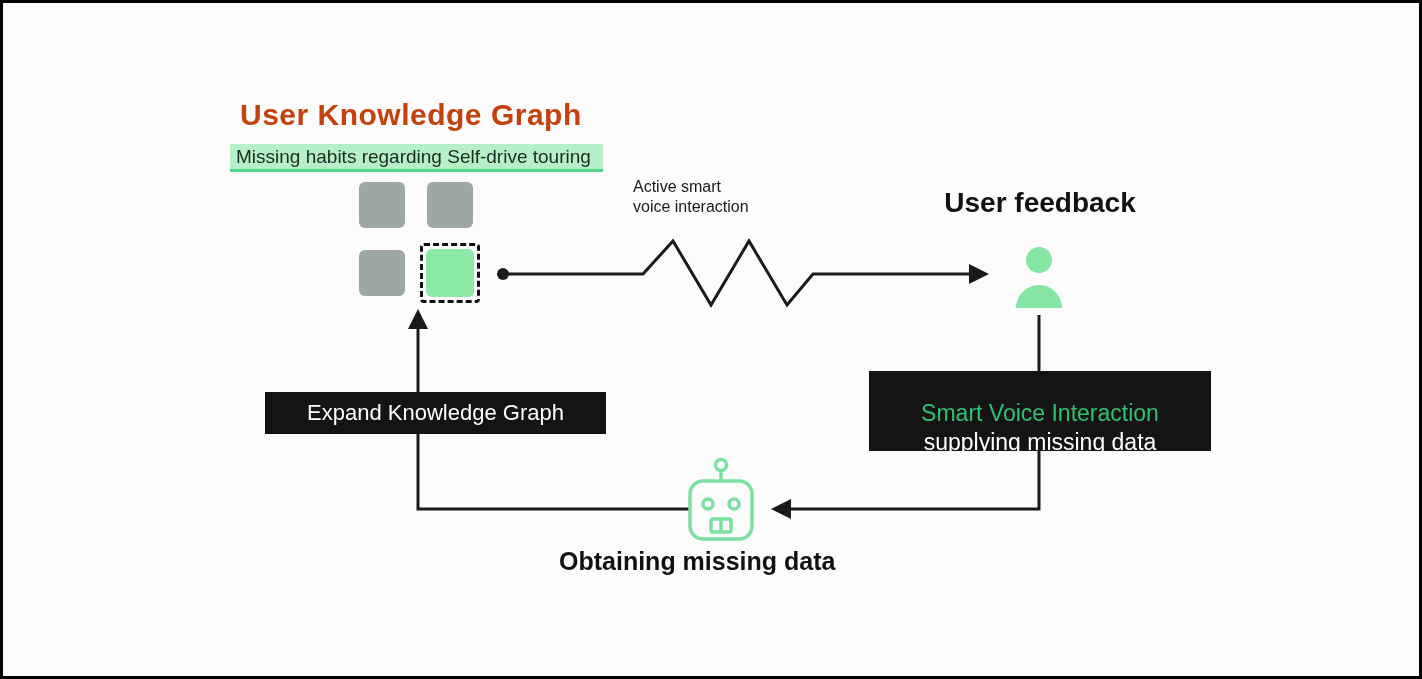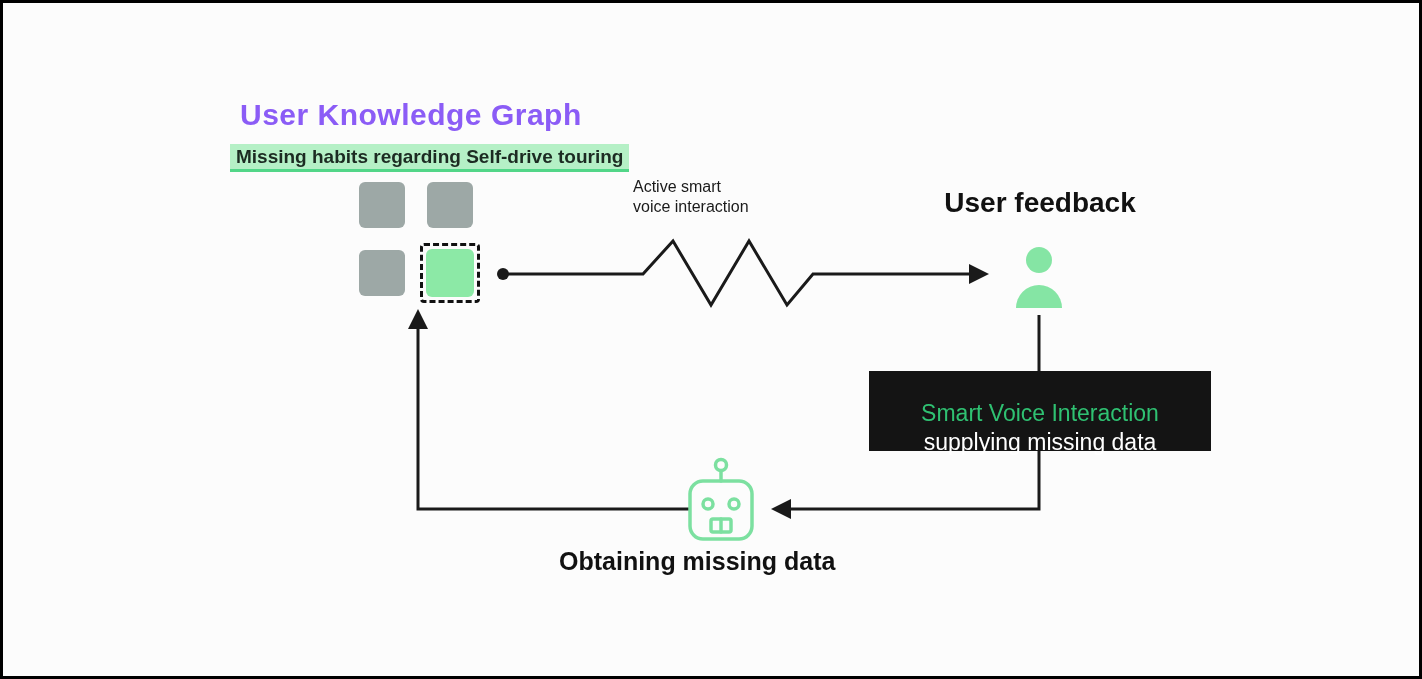--- a/index.html
+++ b/index.html
@@ -8,29 +8,29 @@
     position: relative;
     width: 1422px;
     height: 679px;
     background: #fcfcfc;
     border: 3px solid #000;
     overflow: hidden;
   }
   .abs { position: absolute; }
   .kg-title {
     left: 237px; top: 95px;
-    font-size: 30px; font-weight: bold; color: #8b5cf6;
+    font-size: 30px; font-weight: bold; color: #c2410c;
     letter-spacing: 0.5px;
   }
   .kg-subtitle {
     left: 227px; top: 141px;
-    font-size: 19px; font-weight: bold; color: #1c2b22;
+    font-size: 19px; font-weight: normal; color: #1c2b22;
     background: #b5f0c6;
     border-bottom: 3px solid #52d688;
-    padding: 2px 6px 1px 6px;
+    padding: 2px 12px 1px 6px;
     display: inline-block;
   }
   .sq {
     width: 46px; height: 46px;
     background: #9da8a6;
     border-radius: 6px;
   }
   .sq-green-wrap {
     left: 417px; top: 240px;
     width: 60px; height: 60px;
@@ -132,16 +132,17 @@
   <div class="abs zigzag-label z3">Active smart
 voice interaction</div>
 
   <div class="abs uf-title z3">User feedback</div>
 
   <div class="abs box-dark svi-box z3">
     <span class="svi-line1">Smart Voice Interaction</span>
     <span class="svi-line2">supplying missing data</span>
   </div>
 
+  <div class="abs box-dark expand-box z3">Expand Knowledge Graph</div>
 
   <div class="abs robot-label z3">Obtaining missing data</div>
 
 </div>
 
 </body></html>

